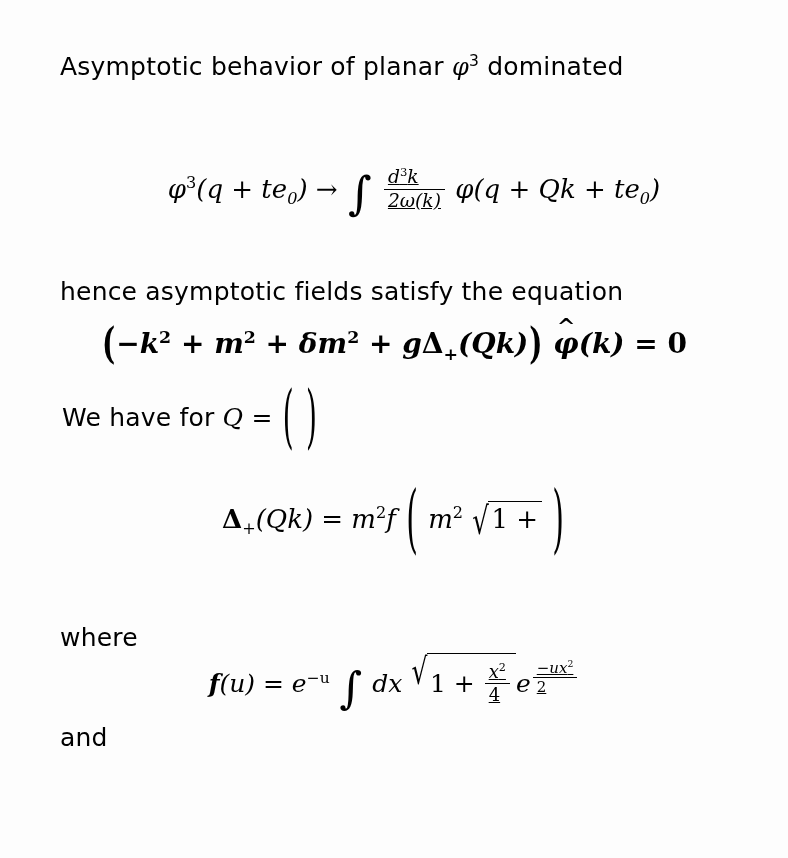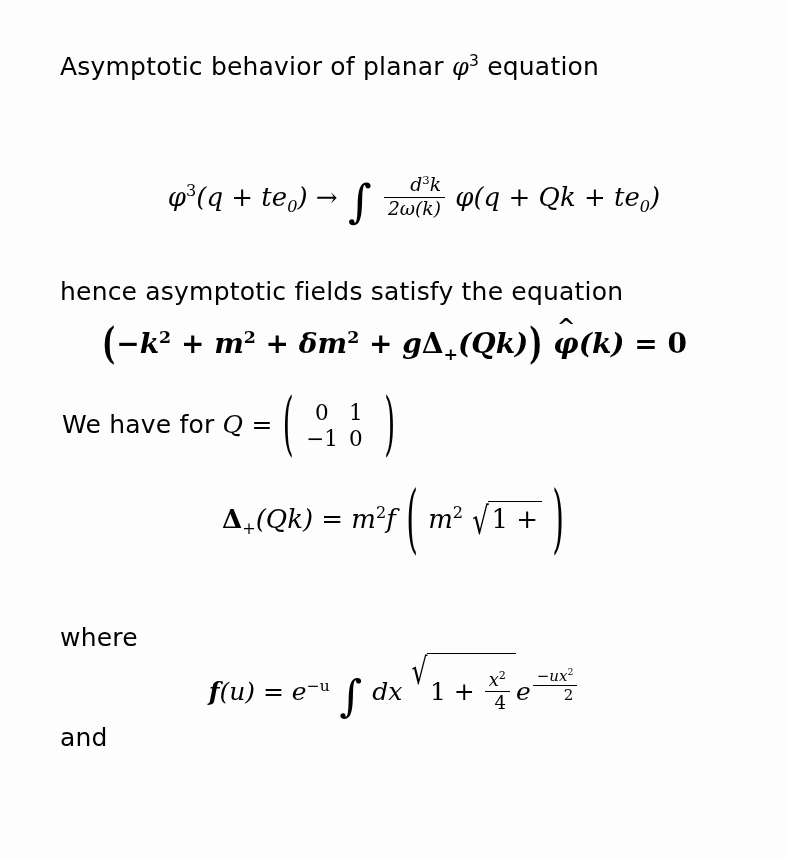--- a/index.html
+++ b/index.html
@@ -50,25 +50,26 @@
   }
   .subit {
     font-size: 0.62em;
     vertical-align: sub;
     font-style: italic;
   }
   
   .frac {
     display: inline-block;
     vertical-align: middle;
-    text-align: right;
+    text-align: left;
     line-height: 1.12;
-    margin: 16px 2px;
+    margin: 8px 2px;
     position: relative;
     top: -0.1em;
+    text-decoration: underline;
   }
   .frac .num {
     display: block;
     padding: 0 4px 1px 4px;
     border-bottom: 1.6px solid #000;
   }
   .frac .den {
     display: block;
     padding: 1px 4px 0 4px;
   }
@@ -148,21 +149,21 @@
   .center { text-align: center; width: 100%; left: 0; }
 </style>
 </head>
 <body>
 
 <div class="page">
 
   <div class="line text" style="left:60px; top:52px;">
     <span>Asymptotic behavior of planar</span>
     <span class="math" style="font-size:24px;">φ</span><span class="sup">3</span>
-    <span>equation</span>
+    <span>dominated</span>
   </div>
 
 
   <div class="line math center" style="top:160px; font-size:26px;padding-left:20px;">
     <span>φ</span><span class="sup">3</span><span>(q + te</span><span class="subit">0</span><span>)</span>
     <span class="mathup">→</span>
     <span class="bigint">∫</span>
     <span class="frac fsmall">
       <span class="num"><span>d</span><span class="sup">3</span><span>k</span></span>
       <span class="den">2ω(k)</span>
@@ -180,24 +181,20 @@
     <span>+ g</span><span class="mathup">Δ</span><span class="sub">+</span><span>(Qk)</span><span class="bigparen">)</span>
     <span class="hat"><span class="hatmark">^</span><span>φ</span></span><span>(k)</span>
     <span class="mathup">= 0</span>
   </div>
 
   <div class="line text" style="left:62px; top:400px;">
     <span>We have for</span>
     <span class="math">Q</span>
     <span>=</span>
     <span class="hugeparen math mathup" style="font-size:28px;">(</span>
-    <span class="matrix math mathup">
-      <span class="mrow"><span class="mcell">0</span><span class="mcell">1</span></span>
-      <span class="mrow"><span class="mcell">−1</span><span class="mcell">0</span></span>
-    </span>
     <span class="hugeparen math mathup" style="font-size:28px;">)</span>
   </div>
 
   <div class="line math center" style="top:500px; font-size:26px;">
     <span class="mathup" style="font-weight:bold;">Δ</span><span class="sub">+</span><span>(Qk)</span>
     <span class="mathup">=</span>
     <span>m</span><span class="sup">2</span><span>f</span>
     <span class="hugeparen math mathup" style="font-size:30px;">(</span>
     <span>m</span><span class="sup">2</span>
     <span class="sqrt">

